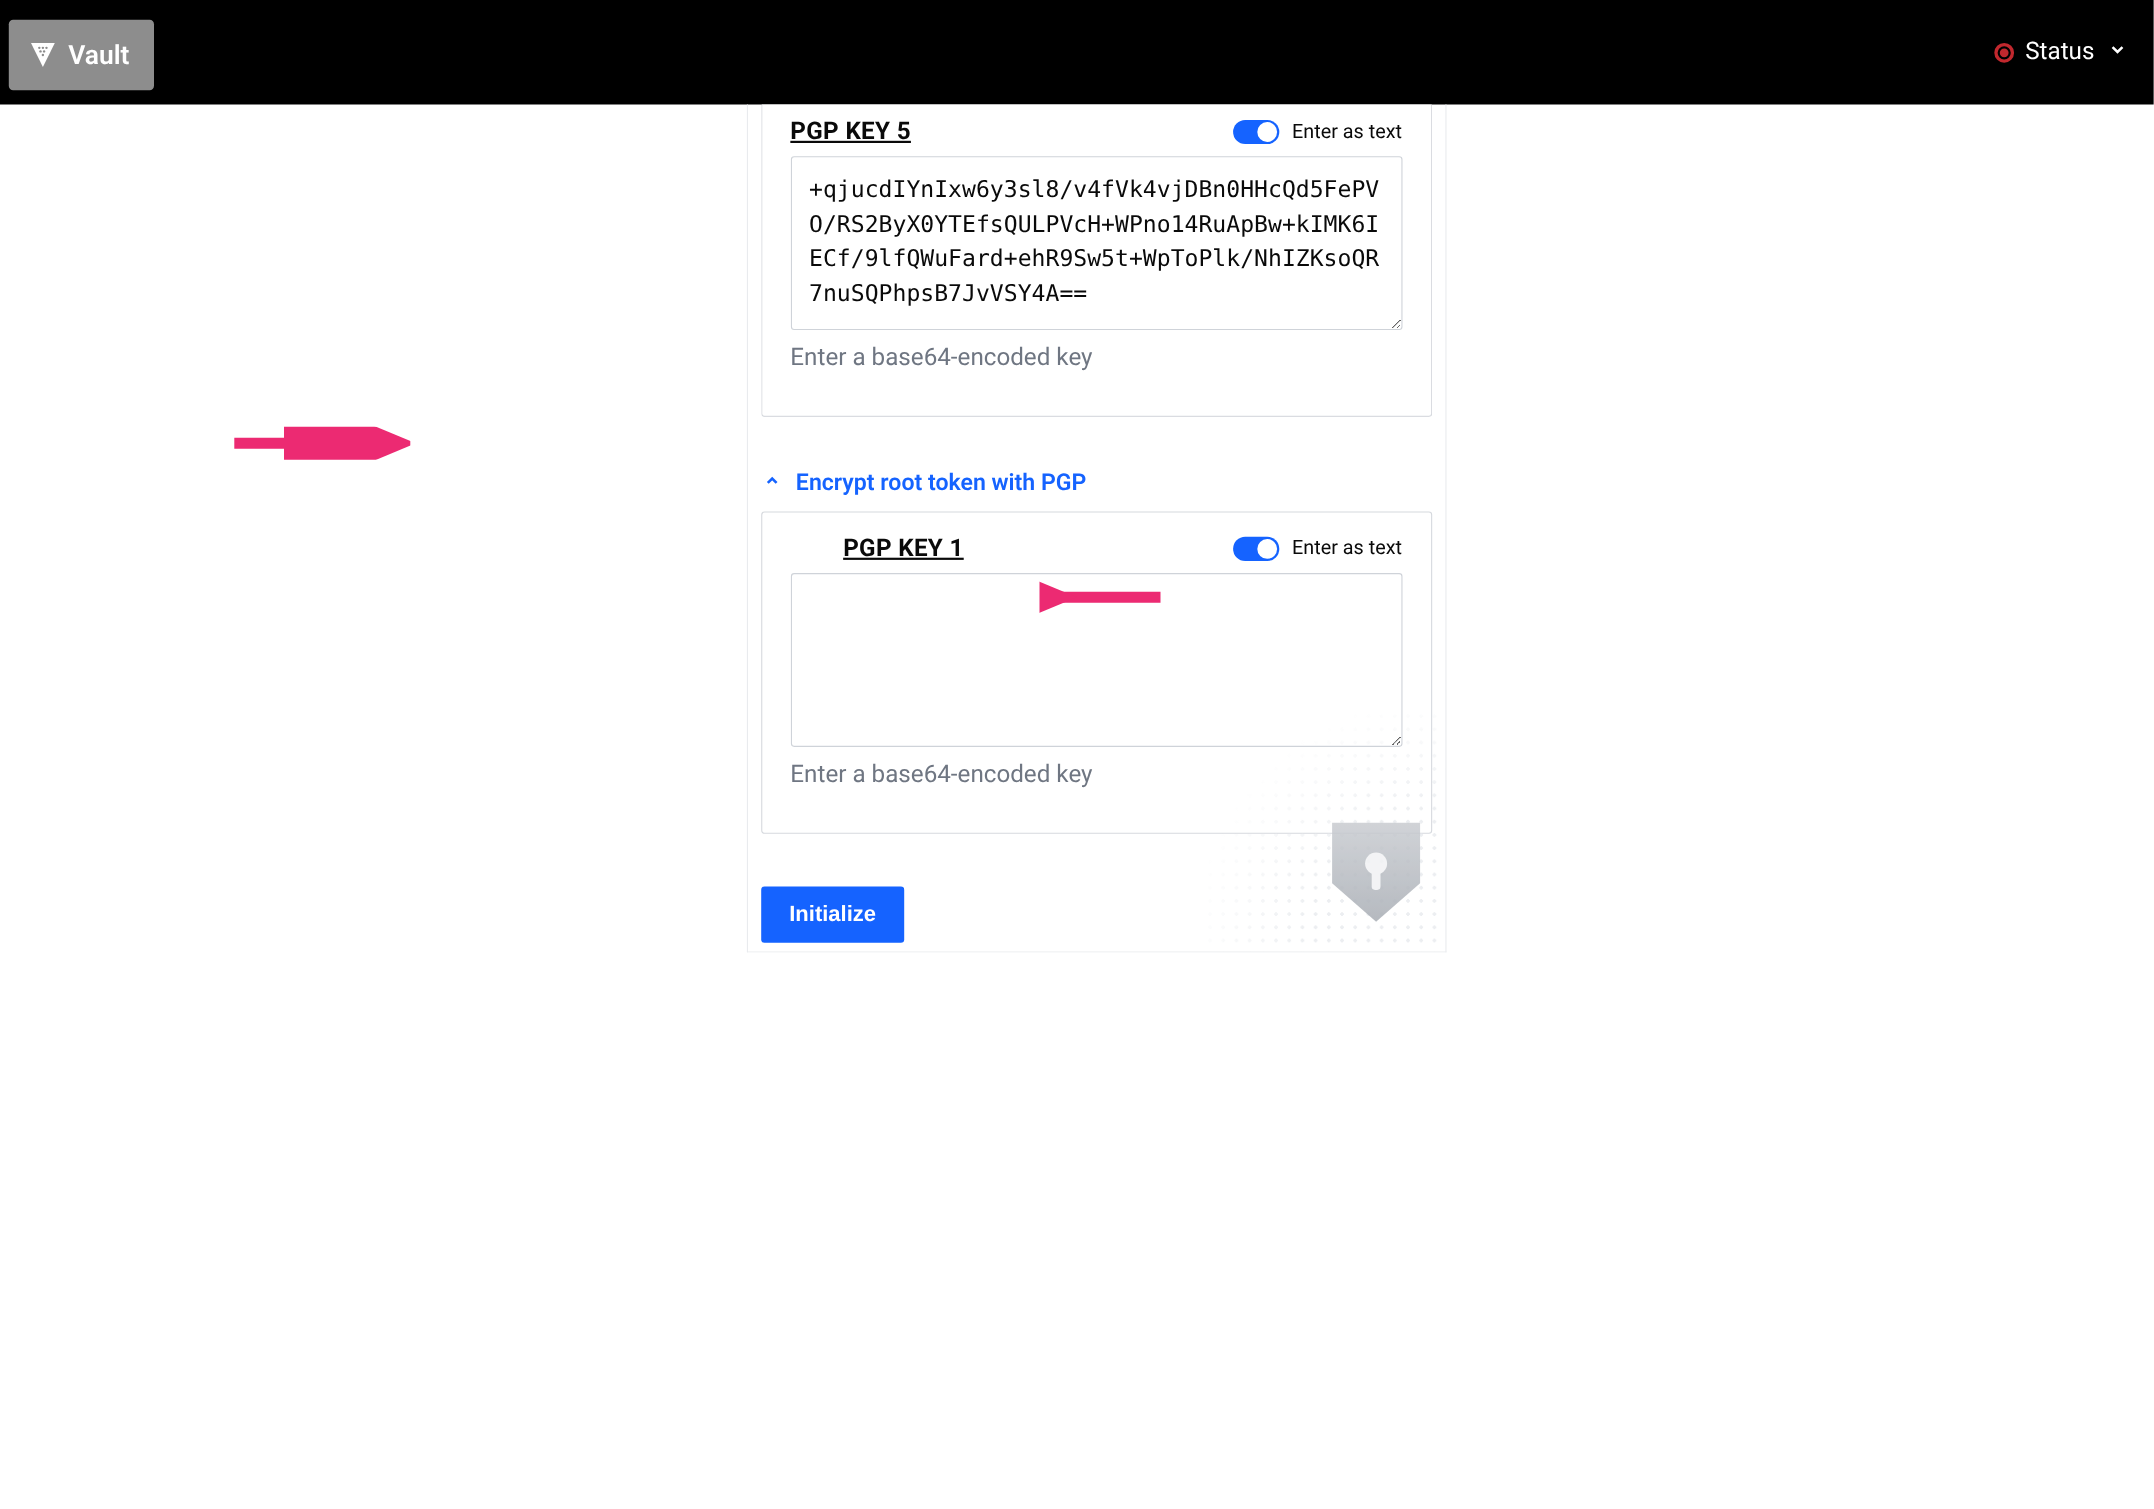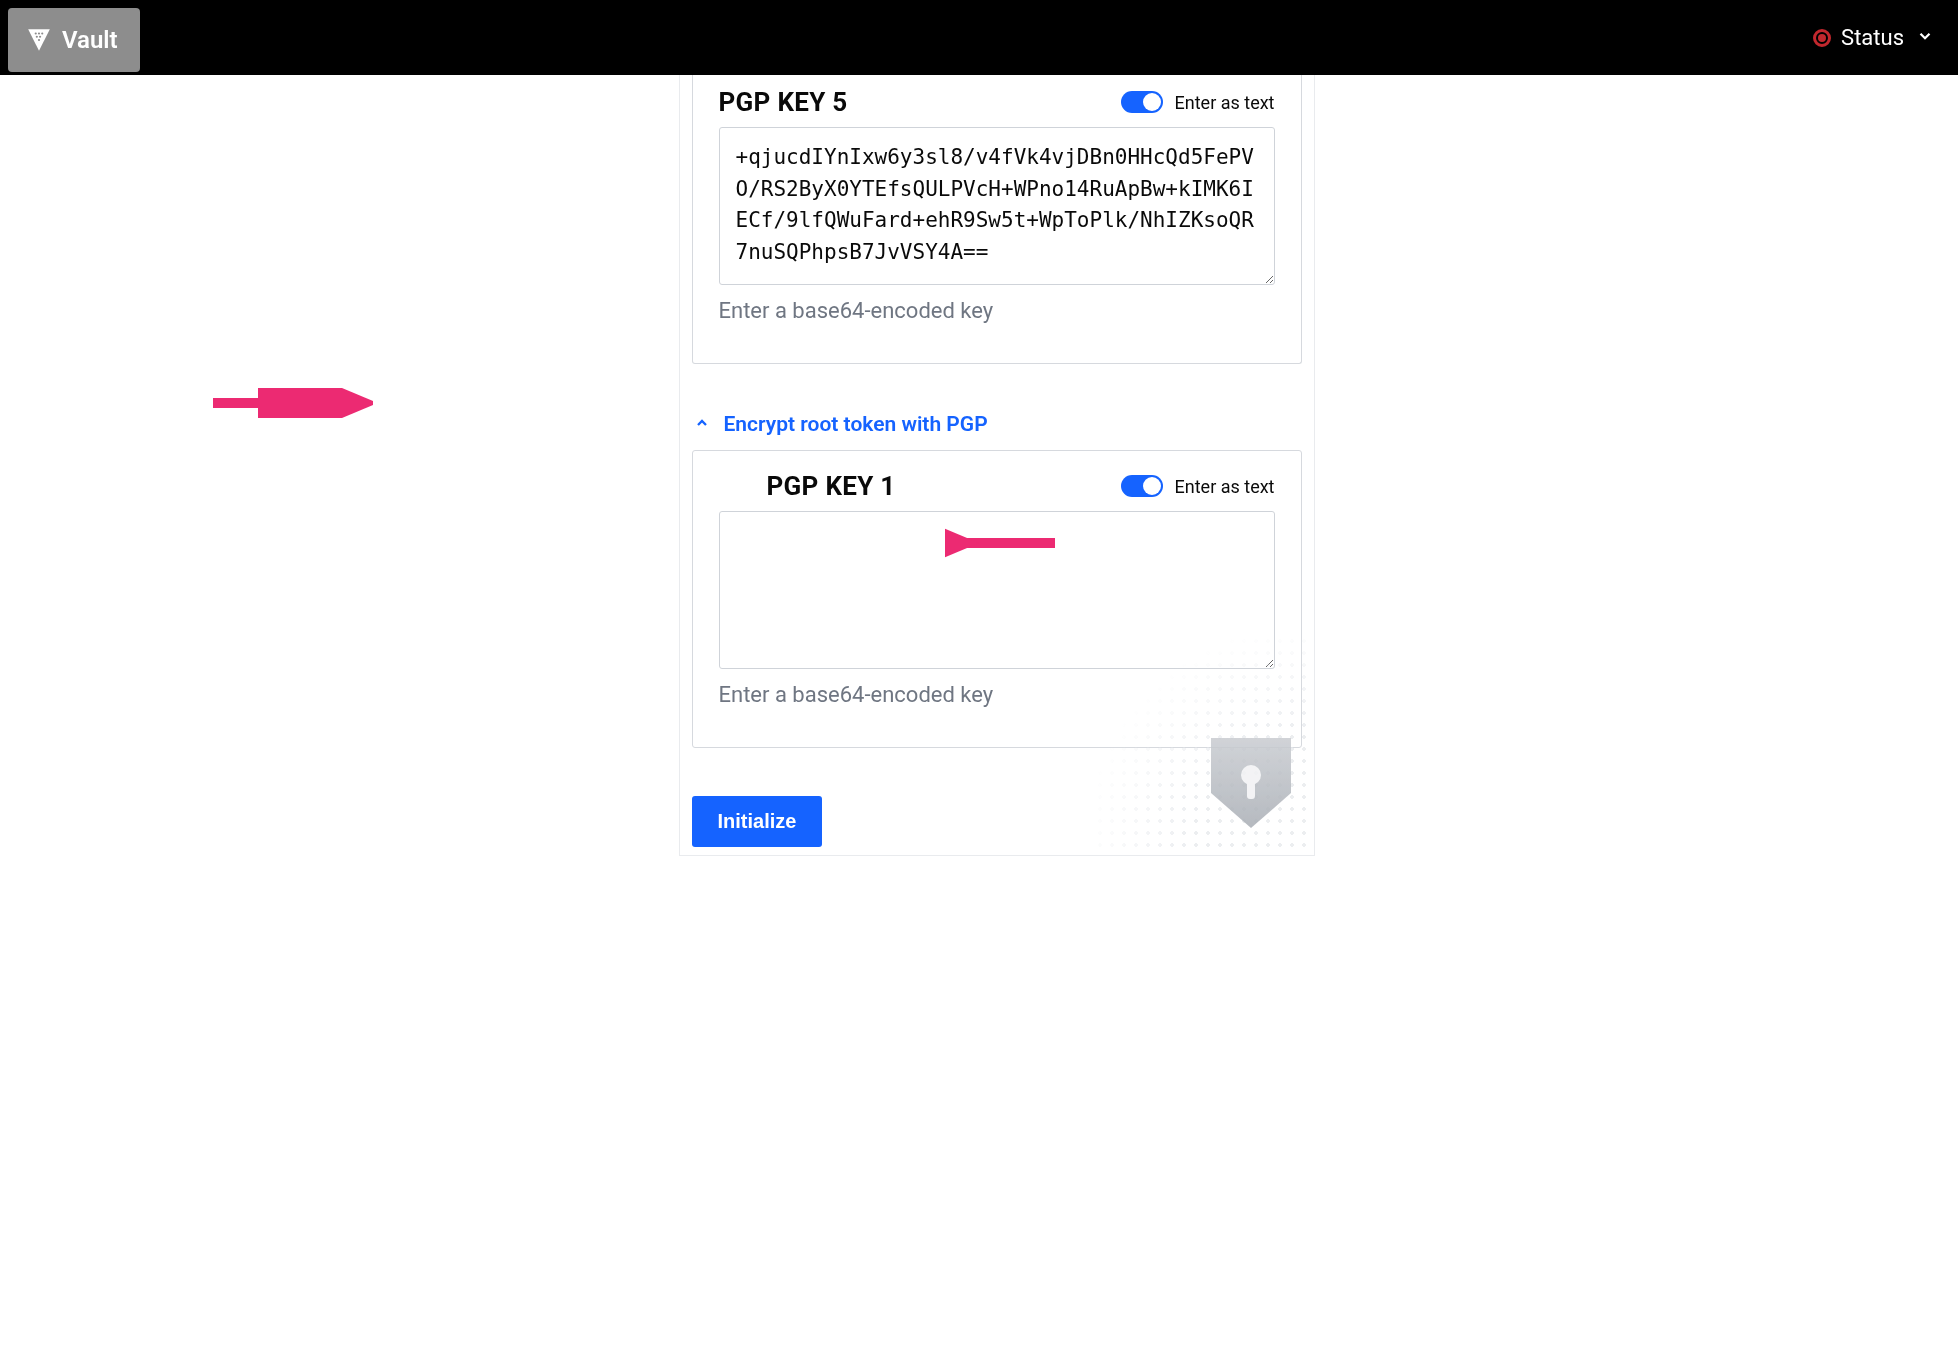--- a/index.html
+++ b/index.html
@@ -7,21 +7,21 @@
     font-family: -apple-system, BlinkMacSystemFont, "Segoe UI", Roboto, Helvetica, Arial, sans-serif;
     background: #ffffff;
     color: #0a0a0a;
     font-size: 20px;
     overflow-x: hidden;
   }
 
   
   .header {
     background: #000000;
-    height: 75px;
+    height: 95px;
     display: flex;
     align-items: center;
     justify-content: space-between;
     padding: 0 24px 0 0;
   }
   .brand {
     display: flex;
     align-items: center;
     background: #8d8d8d;
     height: 64px;
@@ -93,22 +93,23 @@
 
   .field-header {
     display: flex;
     justify-content: space-between;
     align-items: center;
     margin-top: 12px;
     margin-bottom: 10px;
   }
   .field-label {
     font-weight: 700;
-    font-size: 26px;
+    font-size: 22px;
     letter-spacing: 0.3px;
+    text-decoration: underline;
   }
   .toggle-group {
     display: flex;
     align-items: center;
     gap: 12px;
   }
   .toggle {
     width: 42px;
     height: 22px;
     background: #1563ff;

